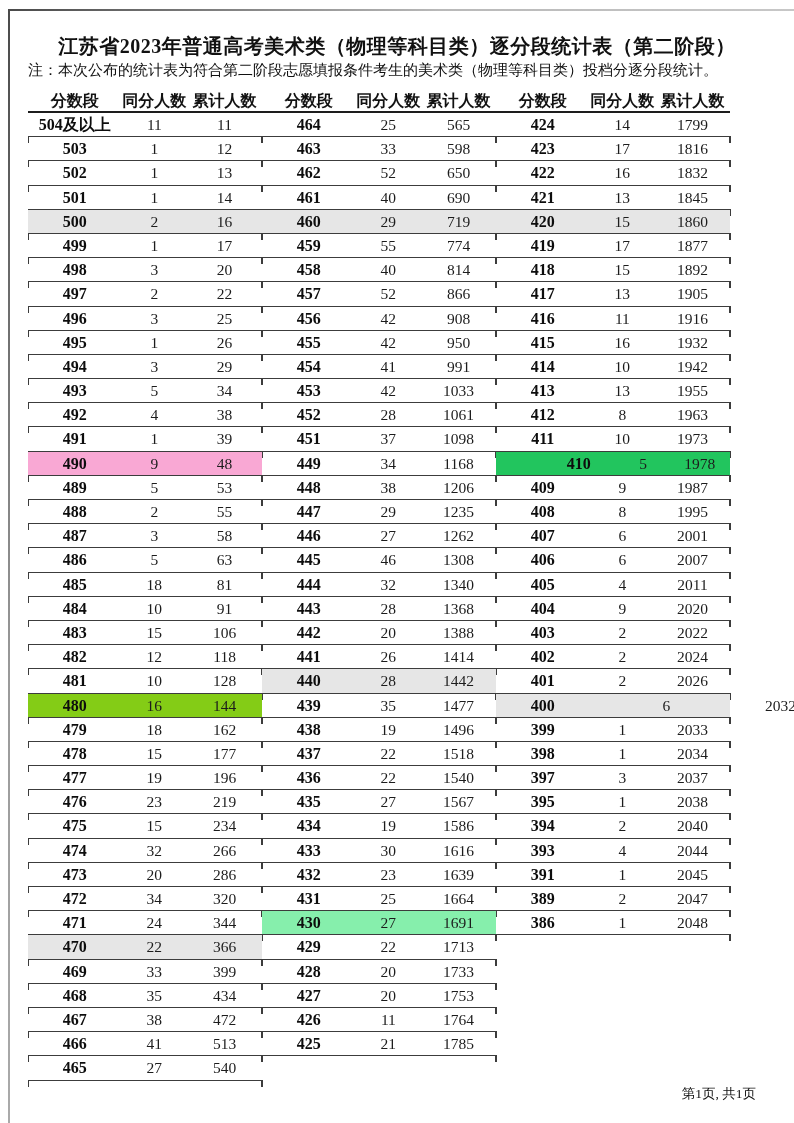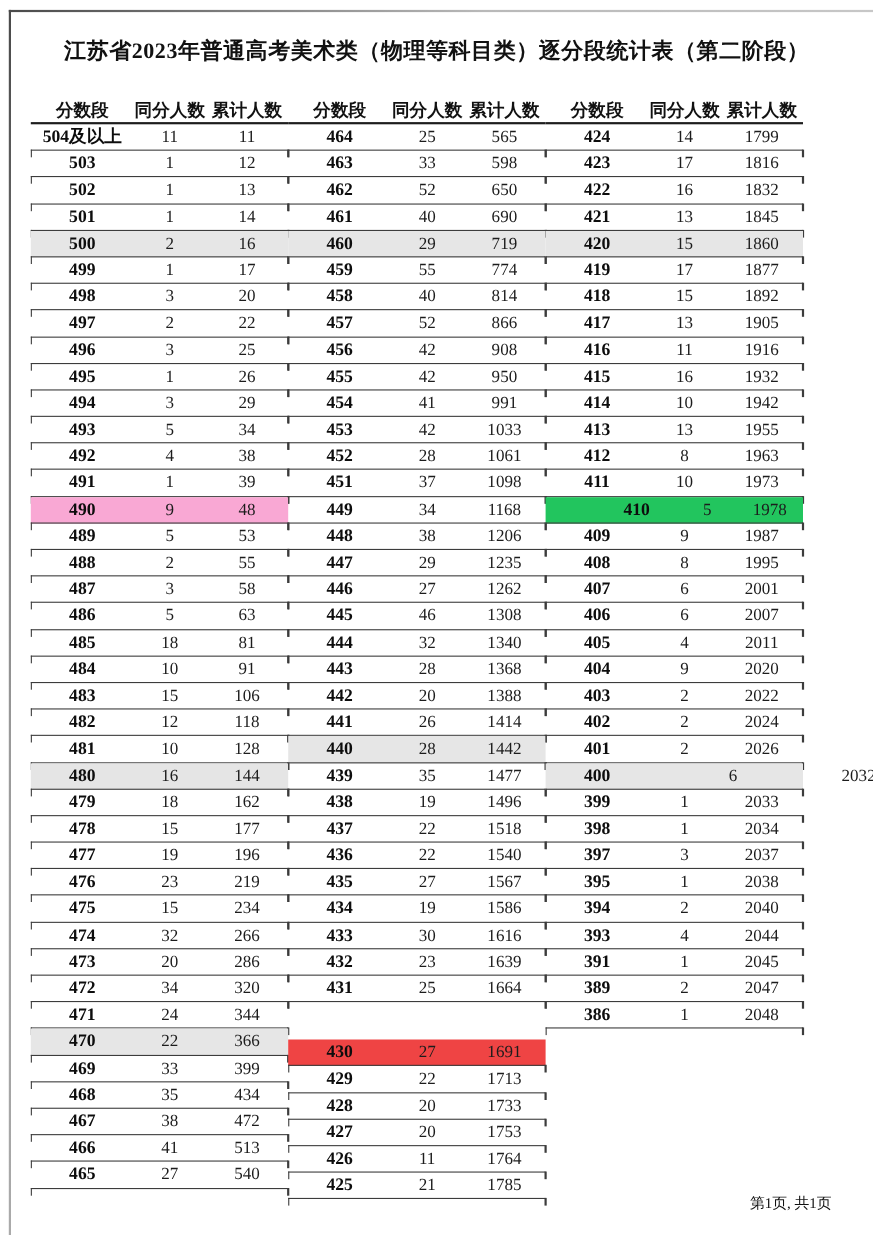--- a/index.html
+++ b/index.html
@@ -58,20 +58,21 @@
     font-size:13.5px;white-space:nowrap;
   }
 </style>
 </head>
 <body>
 
 <div class="page">
 
   <div class="page-title">江苏省2023年普通高考美术类（物理等科目类）逐分段统计表（第二阶段）</div>
 
+  <div class="page-note">注：本次公布的统计表为符合第二阶段志愿填报条件考生的美术类（物理等科目类）投档分逐分段统计。</div>
 
   <div class="tables">
     <div class="score-table">
         <div class="thead">
           <div class="hcell">分数段</div>
           <div class="hcell">同分人数</div>
           <div class="hcell">累计人数</div>
         </div>
         <div class="trow">
           <div class="cell score">504及以上</div>
@@ -186,21 +187,21 @@
         <div class="trow">
           <div class="cell score">482</div>
           <div class="cell">12</div>
           <div class="cell">118</div>
         </div>
         <div class="trow">
           <div class="cell score">481</div>
           <div class="cell">10</div>
           <div class="cell">128</div>
         </div>
-        <div class="trow" style="background: #e5e5e5;">
+        <div class="trow" style="background: #84cc16;">
           <div class="cell score">480</div>
           <div class="cell">16</div>
           <div class="cell">144</div>
         </div>
         <div class="trow">
           <div class="cell score">479</div>
           <div class="cell">18</div>
           <div class="cell">162</div>
         </div>
         <div class="trow">
@@ -438,21 +439,21 @@
         <div class="trow">
           <div class="cell score">432</div>
           <div class="cell">23</div>
           <div class="cell">1639</div>
         </div>
         <div class="trow">
           <div class="cell score">431</div>
           <div class="cell">25</div>
           <div class="cell">1664</div>
         </div>
-        <div class="trow" style="background: #ef4444; margin-top: 34px;">
+        <div class="trow" style="background: #86efac;">
           <div class="cell score">430</div>
           <div class="cell">27</div>
           <div class="cell">1691</div>
         </div>
         <div class="trow">
           <div class="cell score">429</div>
           <div class="cell">22</div>
           <div class="cell">1713</div>
         </div>
         <div class="trow">

